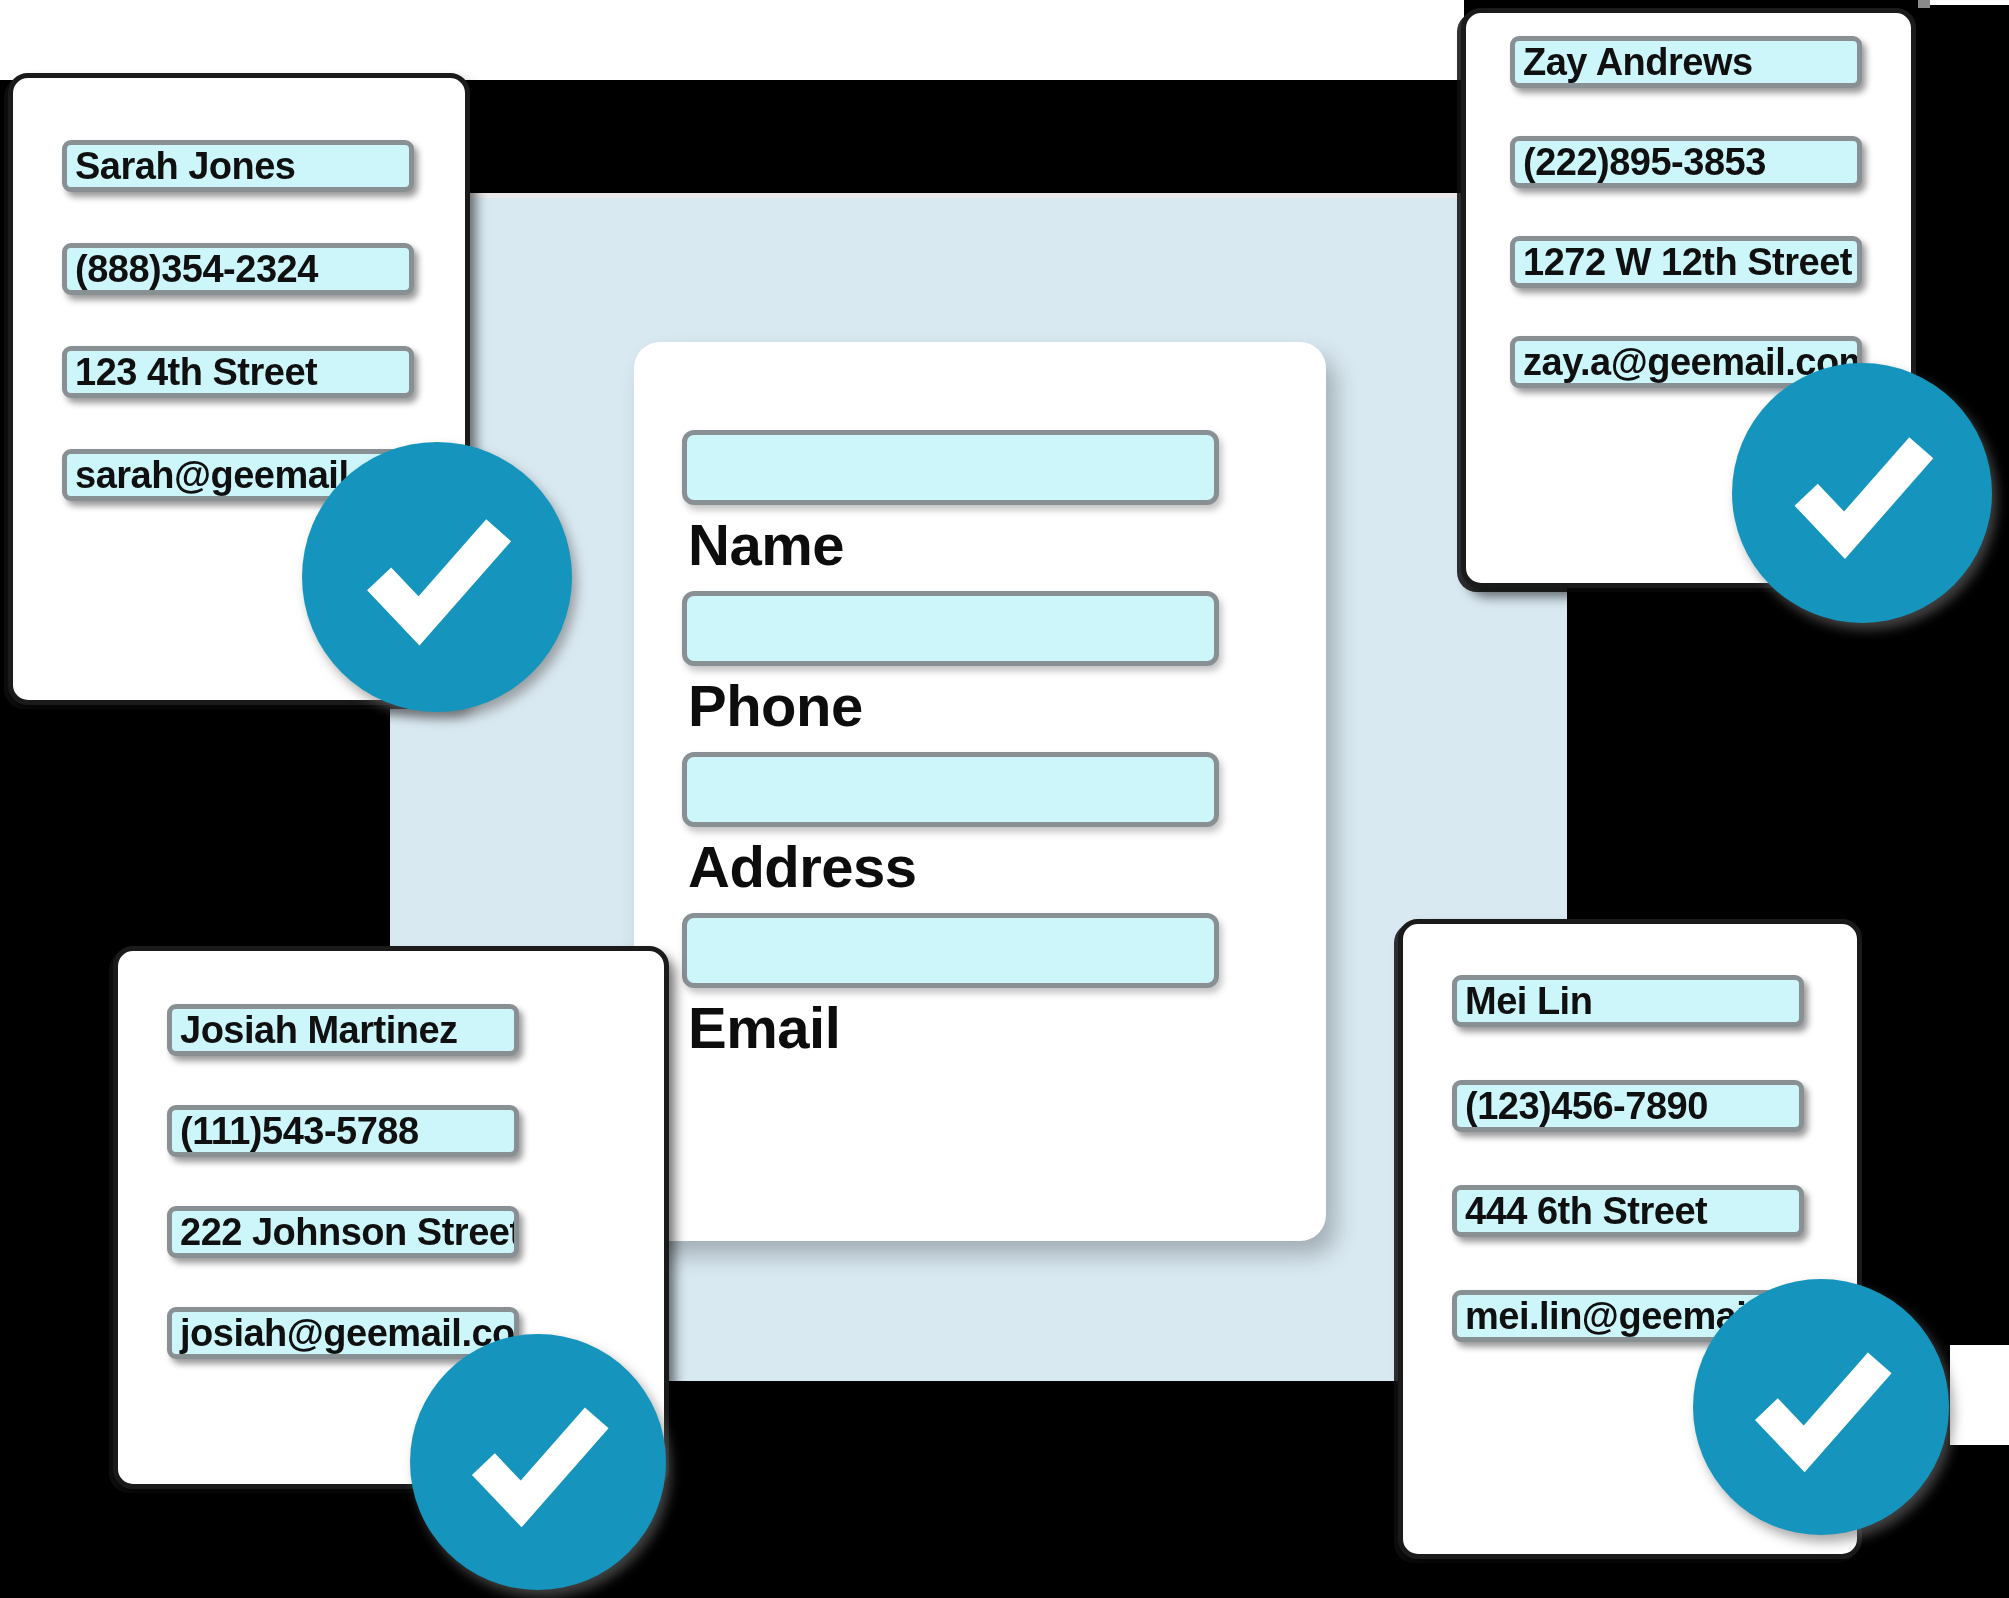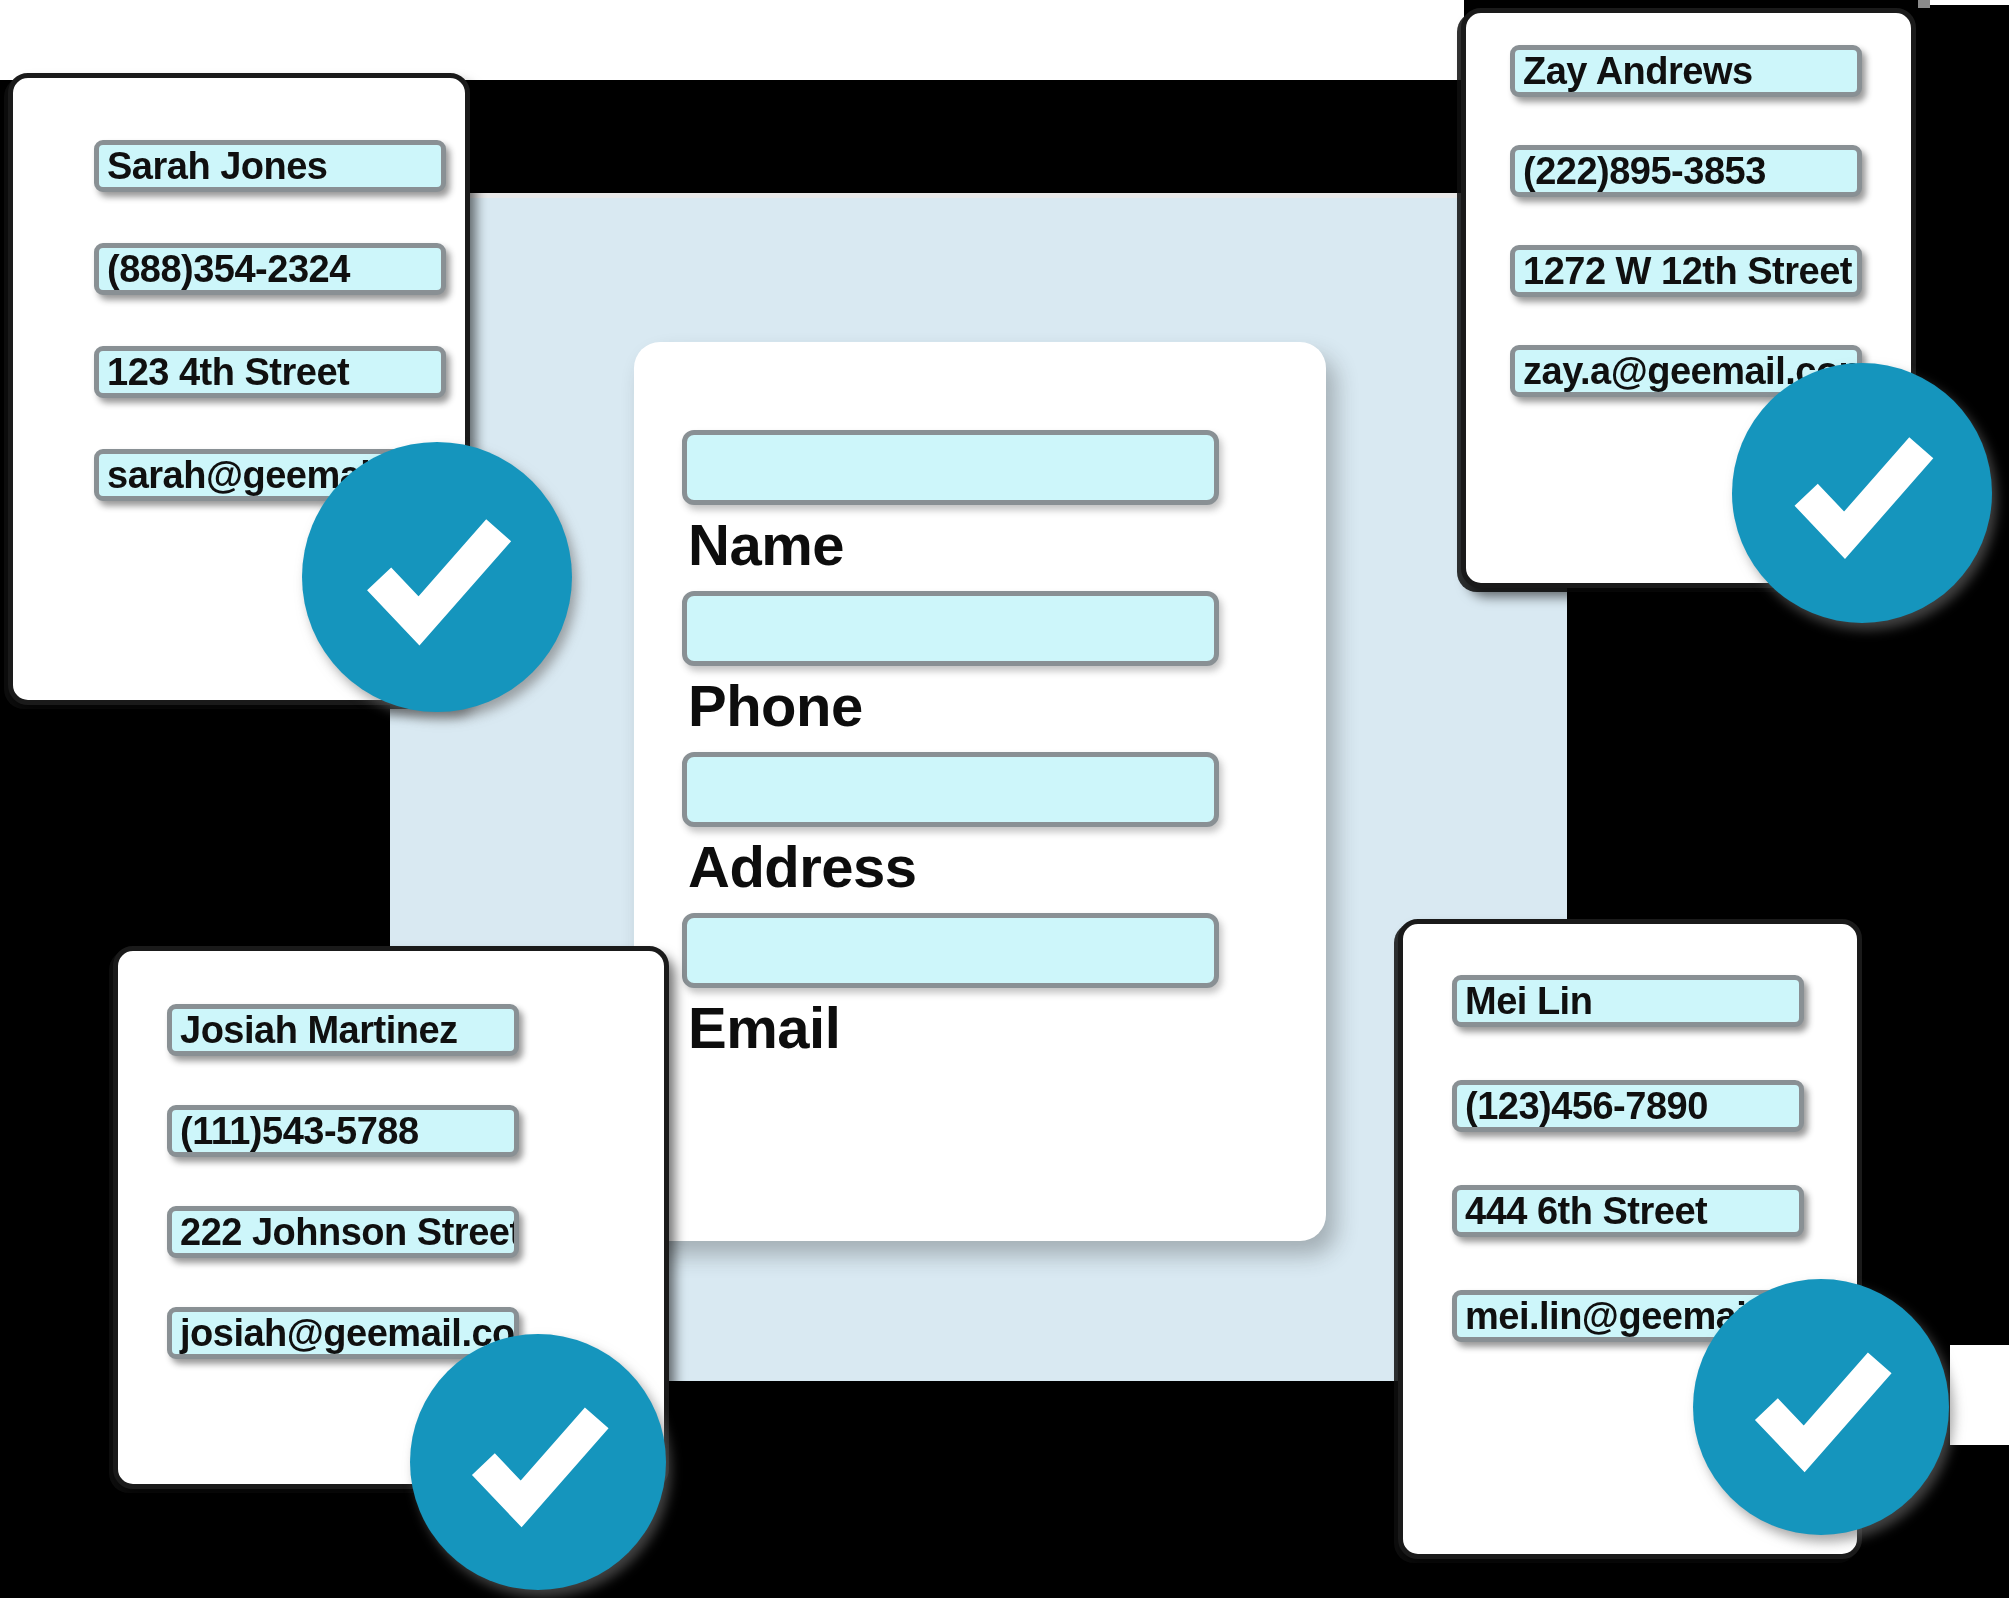--- a/index.html
+++ b/index.html
@@ -39,32 +39,32 @@
     line-height:80px;margin:0 0 6px 6px;letter-spacing:-0.5px;
   }
 
   
   .card{
     position:absolute;background:#fff;
     border:5px solid #1a1a1a;border-radius:20px;box-sizing:border-box;
     box-shadow:6px 9px 12px rgba(0,0,0,0.55), -4px 4px 0 rgba(15,15,15,0.85);
   }
   .card-sarah {left:8px;   top:73px;  width:462px;height:632px;padding:62px 0 0 49px;}
-  .card-zay   {left:1461px;top:8px;   width:455px;height:580px;padding:32px 0 0 44px;}
+  .card-zay   {left:1461px;top:8px;   width:455px;height:580px;padding:23px 0 0 44px;}
   .card-josiah{left:113px; top:946px; width:556px;height:543px;padding:53px 0 0 49px;}
   .card-mei   {left:1398px;top:919px; width:464px;height:640px;padding:51px 0 0 49px;}
   .cfield{
     box-sizing:border-box;width:352px;height:52px;
     background:#cdf6fa;border:5px solid #899094;border-radius:9px;
     box-shadow:4px 5px 6px rgba(30,30,30,0.45);
     display:flex;align-items:center;
     padding:0 6px 0 8px;overflow:hidden;white-space:nowrap;
     font-size:38px;font-weight:bold;color:#101010;letter-spacing:-0.5px;
   }
-  .card-sarah  .cfield{margin-bottom:51px;margin-left:32px;}
+  .card-sarah  .cfield{margin-bottom:51px;}
   .card-zay    .cfield{margin-bottom:48px;}
   .card-josiah .cfield{margin-bottom:49px;}
   .card-mei    .cfield{margin-bottom:53px;}
 
   
   .check-circle{
     position:absolute;border-radius:50%;background:#1595bd;
     display:flex;align-items:center;justify-content:center;
     box-shadow:5px 7px 12px rgba(110,110,110,0.60);
   }

